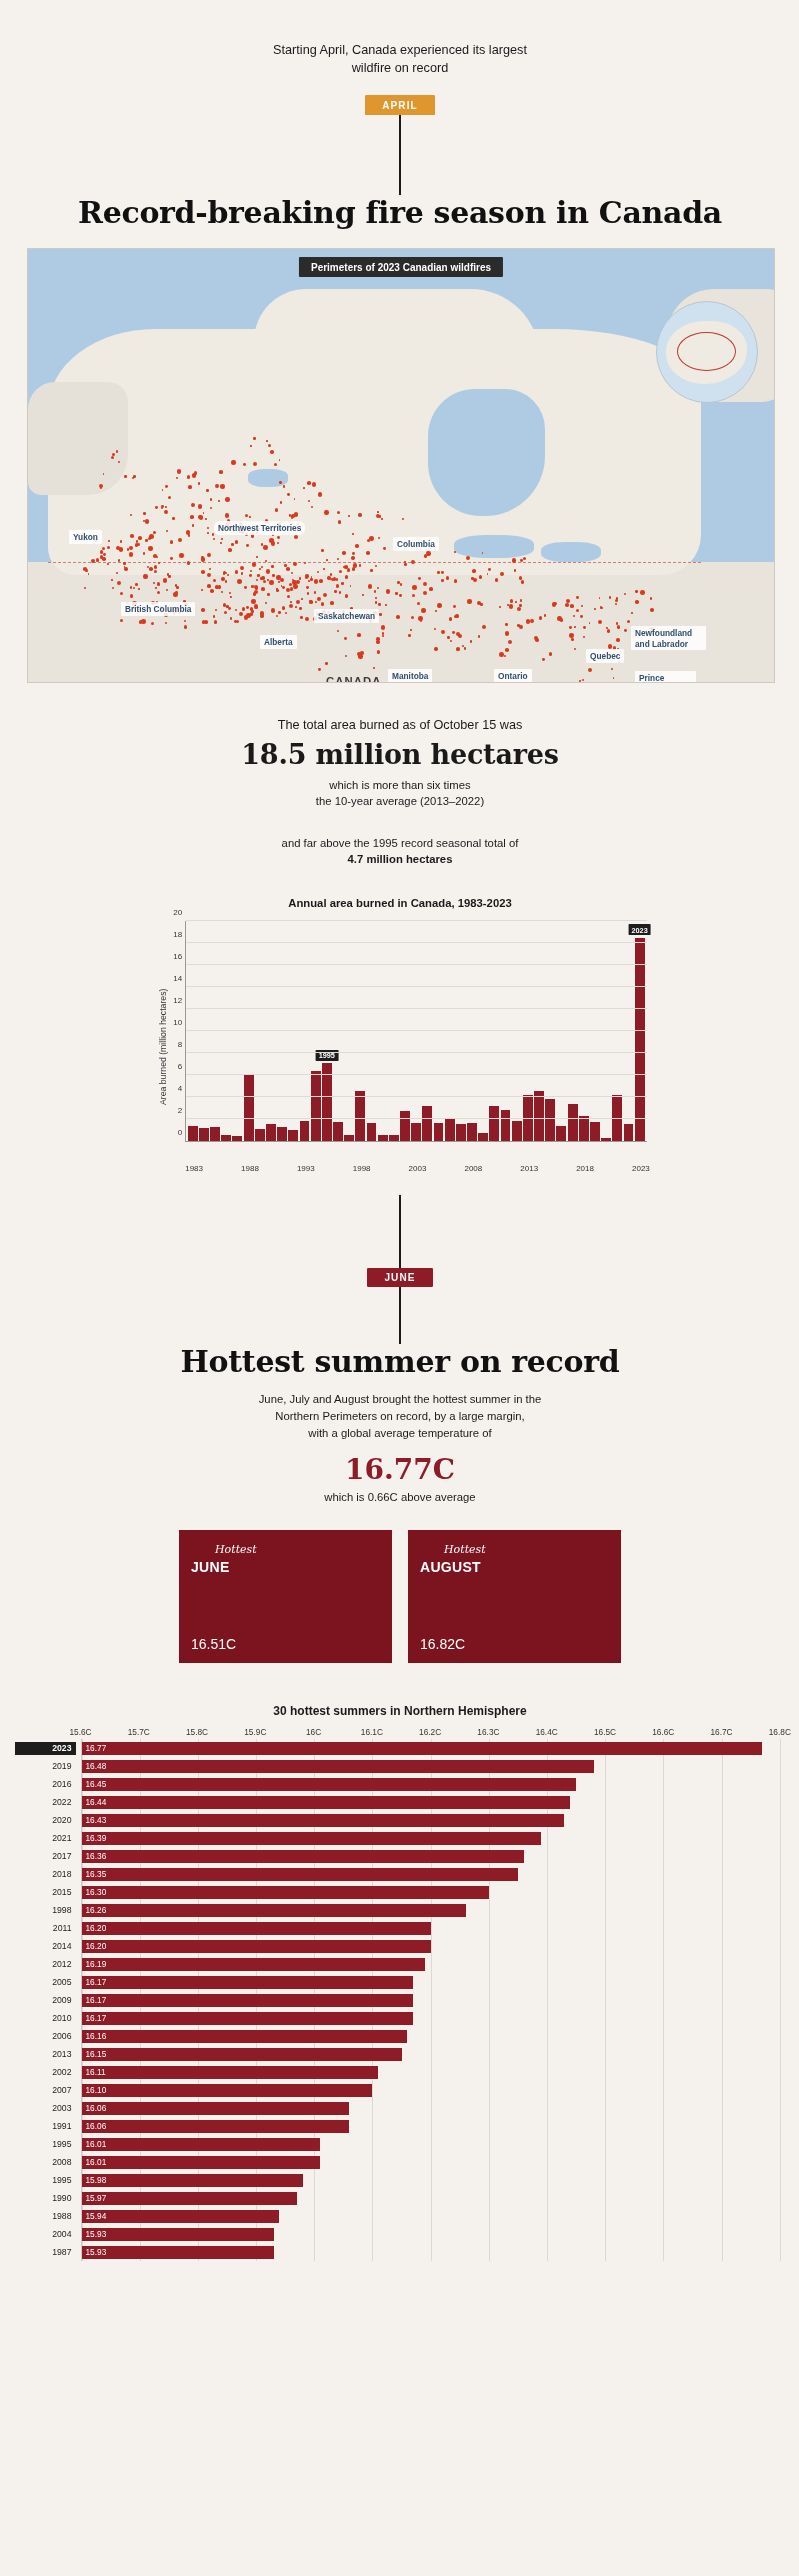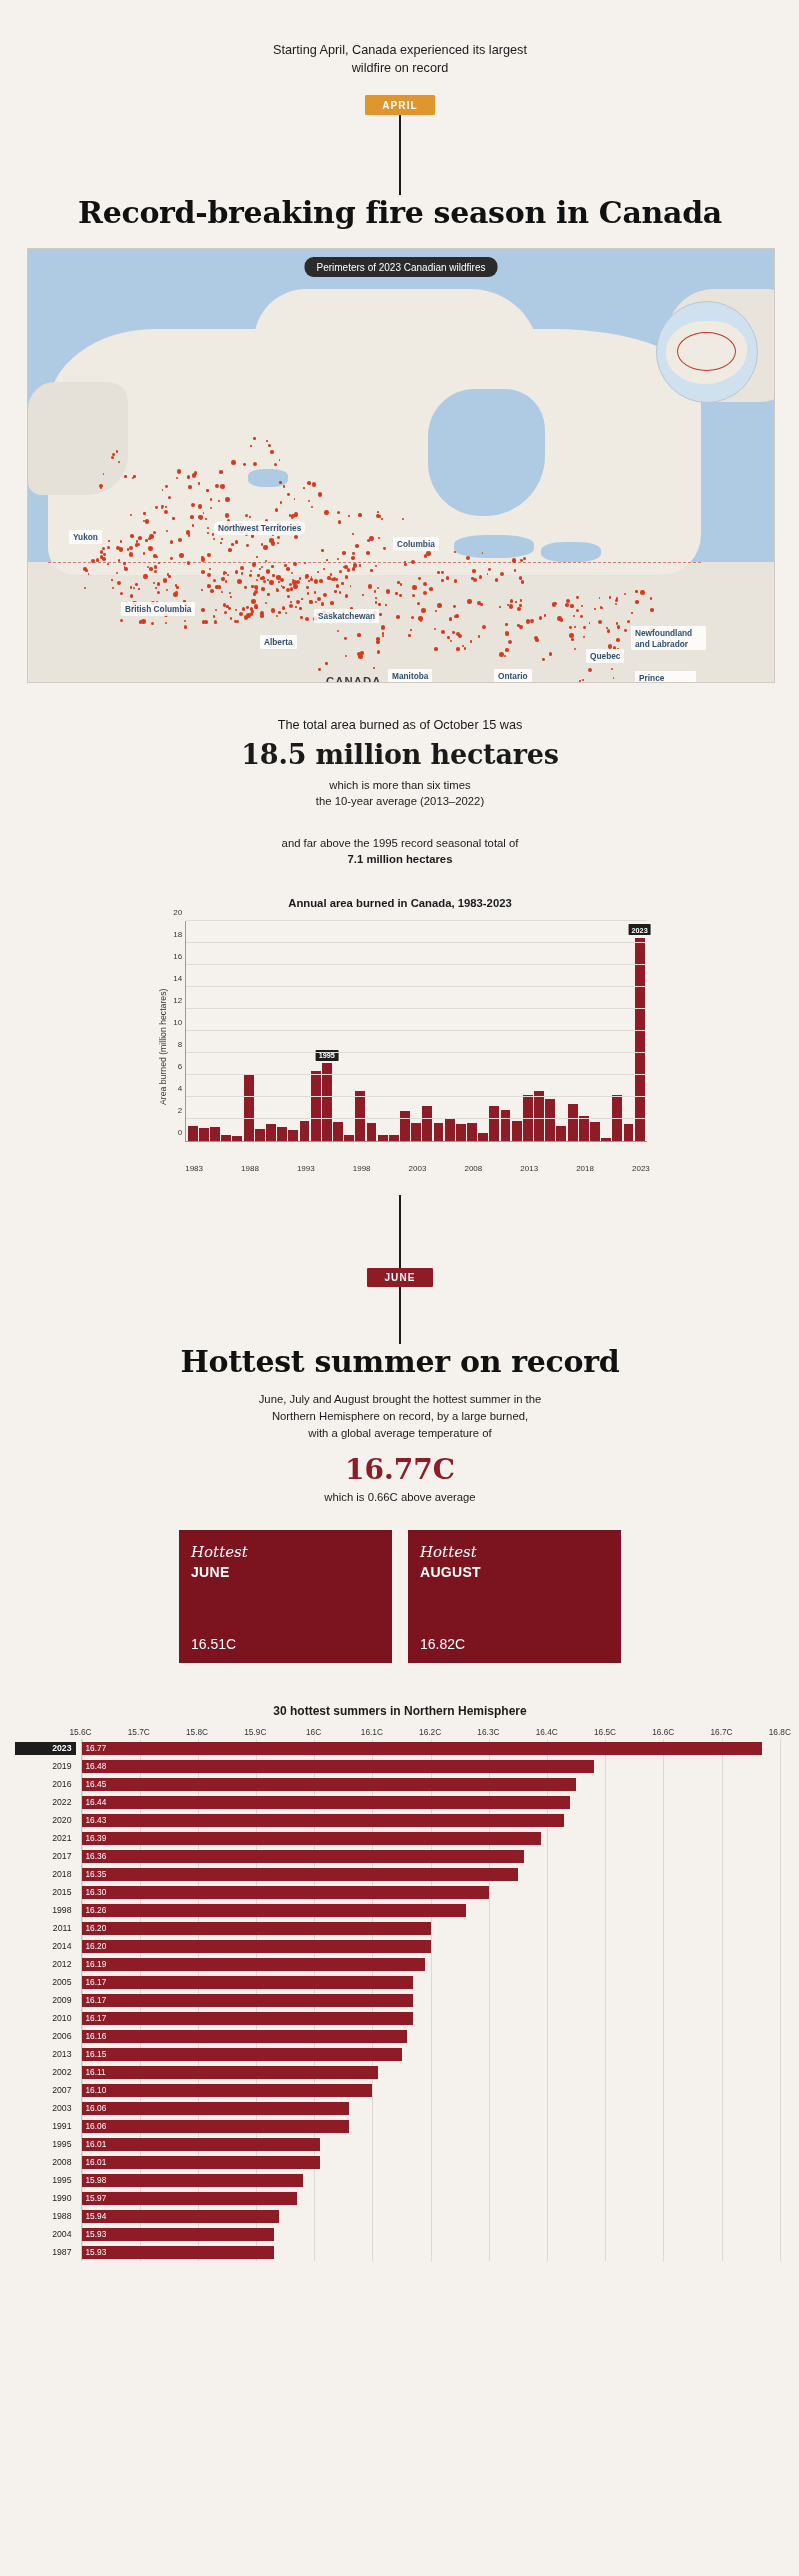--- a/index.html
+++ b/index.html
@@ -76,23 +76,23 @@
     overflow: hidden;
   }
   .map-title {
     position: absolute;
     top: 8px;
     left: 50%;
     transform: translateX(-50%);
     background: #2b2b2b;
     color: #fff;
     font-size: 10px;
-    font-weight: normal;
+    font-weight: bold;
     padding: 4.7px 12px 4px;
-    border-radius: 9px;
+    border-radius: 1px;
     z-index: 40;
     white-space: nowrap;
   }
   .landmass {
     position: absolute;
     background: #efeae2;
   }
   .land-us {
     left: 0; top: 313px; width: 746px; height: 120px;
     background: #e8e3db;
@@ -336,22 +336,23 @@
     position: relative;
     color: #fff;
     box-sizing: border-box;
     padding: 13.3px 12px;
   }
   .card.dark { background: #7b141f; }
   .card.mid  { background: #a03742; }
   .card .kicker {
     font-family: "DejaVu Serif", serif;
     font-style: italic;
-    font-size: 15px;
+    font-size: 11px;
     line-height: 1.25;
+    margin-left: 24px;
   }
   .card .month {
     font-size: 14px;
     font-weight: bold;
     letter-spacing: 0.3px;
     margin-top: 1.3px;
   }
   .card .value {
     position: absolute;
     left: 12px;
@@ -1059,21 +1060,21 @@
   </div>
 
   <div class="stat-lead">The total area burned as of October 15 was</div>
   <div class="stat-big">18.5 million hectares</div>
   <div class="stat-sub">
     <div>which is more than six times</div>
     <div>the 10-year average (2013–2022)</div>
   </div>
   <div class="stat-note">
     <div>and far above the 1995 record seasonal total of</div>
-    <div style="font-weight:bold;">7.1 million hectares</div>
+    <div style="font-weight:bold;">4.7 million hectares</div>
   </div>
 
   <div class="chart-block">
     <div class="chart-title">Annual area burned in Canada, 1983-2023</div>
     <div class="annual-chart">
       <div class="y-axis-title">Area burned (million hectares)</div>
       <div class="y-ticks" id="annual-yticks">
           <span style="bottom: 0%; top: auto;">0</span>
           <span style="bottom: 10%; top: auto;">2</span>
           <span style="bottom: 20%; top: auto;">4</span>
@@ -1161,21 +1162,21 @@
 
   <div class="vline" style="height:73px; margin-top:17.3px;"></div>
   <div class="pill-wrap" style="margin-top:0;">
     <span class="pill june">JUNE</span>
   </div>
   <div class="vline" style="height:57px;"></div>
 
   <div class="headline">Hottest summer on record</div>
   <div class="summer-lead">
     <div>June, July and August brought the hottest summer in the</div>
-    <div>Northern Hemisphere on record, by a large burned,</div>
+    <div>Northern Perimeters on record, by a large margin,</div>
     <div>with a global average temperature of</div>
   </div>
   <div class="temp-big">16.77C</div>
   <div class="temp-sub">which is 0.66C above average</div>
 
   <div class="cards">
     <div class="card dark">
       <div class="kicker">Hottest</div>
       <div class="month">JUNE</div>
       <div class="value">16.51C</div>

